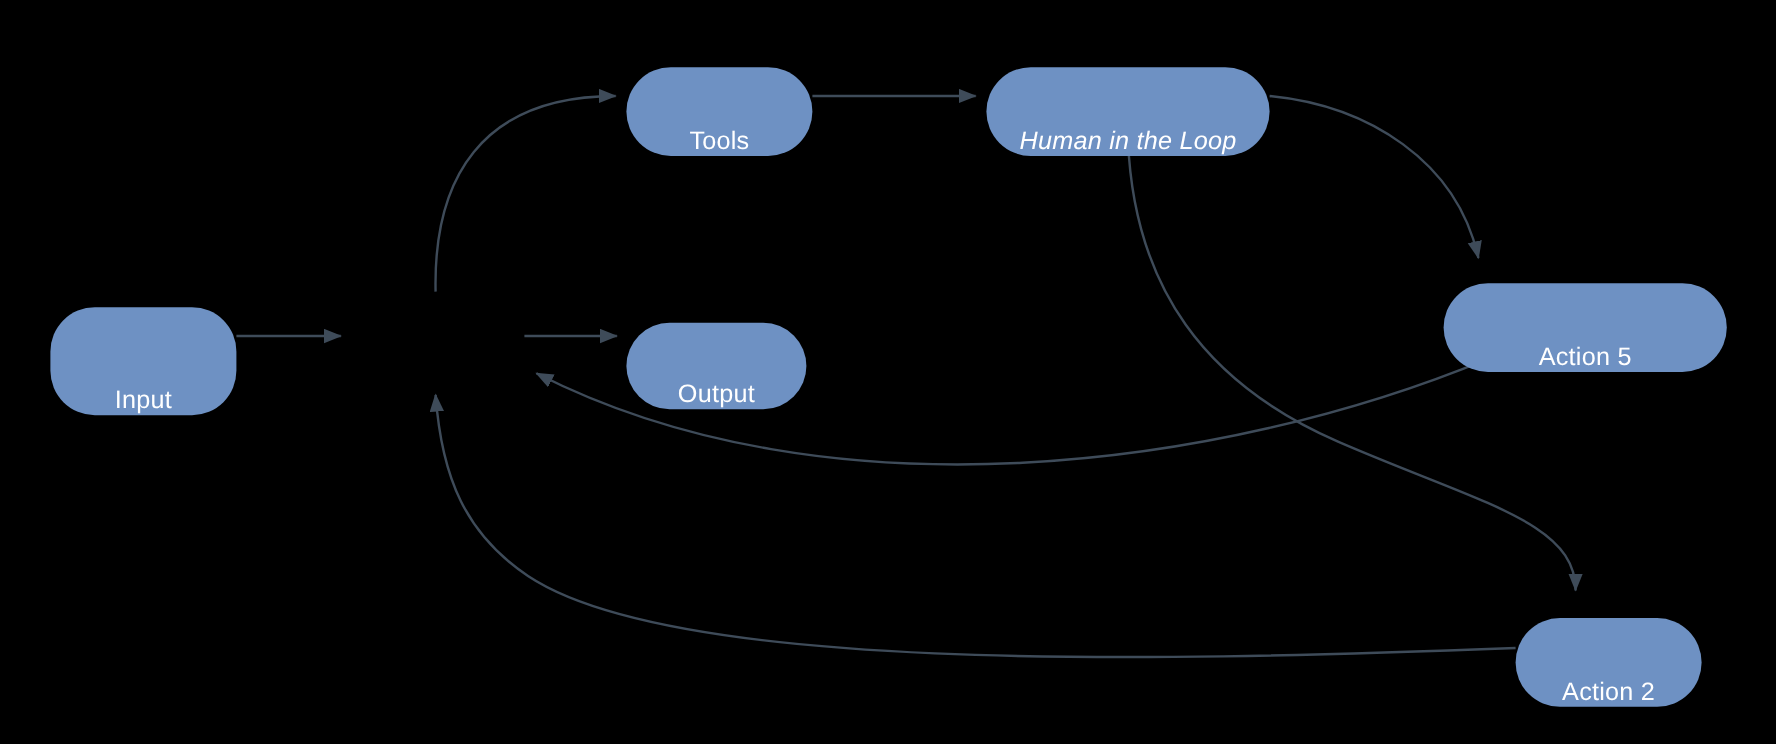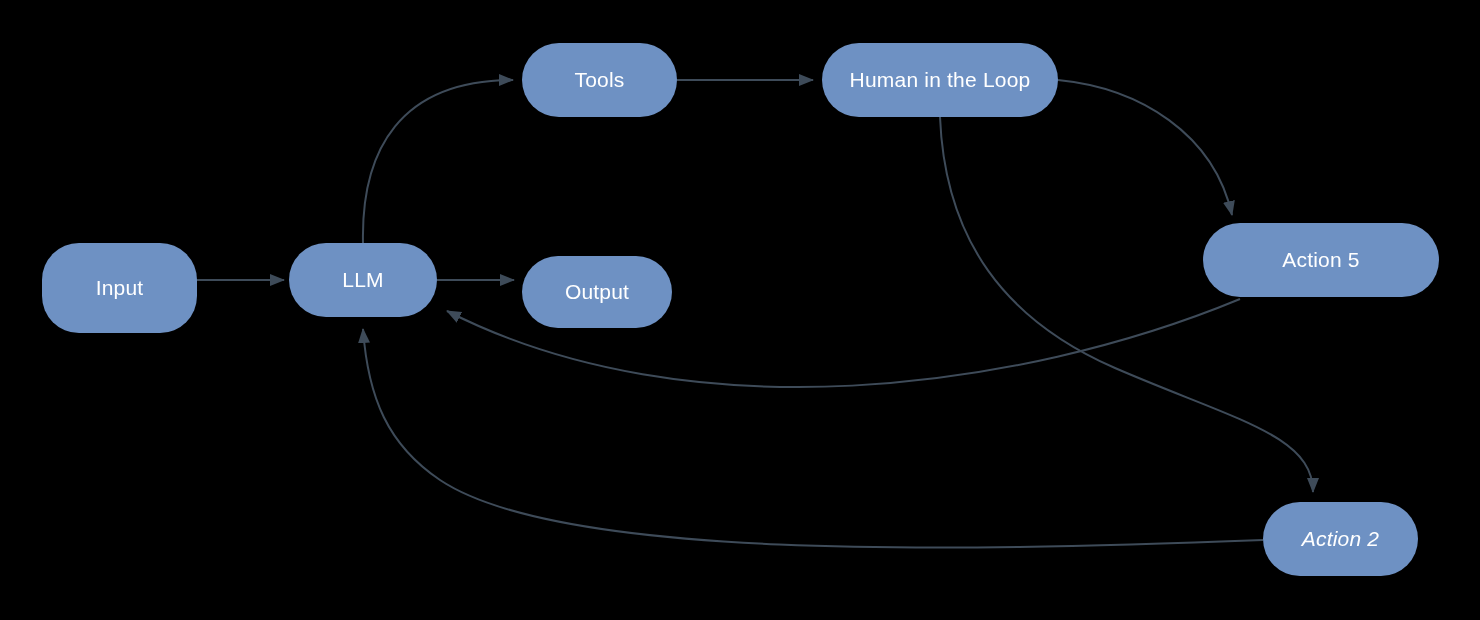--- a/index.html
+++ b/index.html
@@ -29,26 +29,27 @@
     fill: none;
     stroke: var(--edge);
     stroke-width: 2;
   }
   .node {
     position: absolute;
     background: var(--node-fill);
     color: var(--node-text);
     border-radius: 37px;
     display: flex;
-    align-items: center;
+    align-items: flex-end;
     justify-content: center;
     font-size: 21px;
     letter-spacing: 0.2px;
     cursor: default;
     white-space: nowrap;
+    margin-top: 13px;
   }
 </style>
 </head>
 <body>
 
 <div class="canvas">
 
   <svg class="edges" viewBox="0 0 1480 620" xmlns="http://www.w3.org/2000/svg">
     <defs>
       <marker id="arrowhead" markerUnits="userSpaceOnUse" markerWidth="18" markerHeight="14" refX="14" refY="6" orient="auto">
@@ -70,37 +71,34 @@
 
     <path class="edge" d="M 1240 299 C 1020 390 690 435 447 311" marker-end="url(#arrowhead)"></path>
 
     <path class="edge" d="M 1263 540 C 950 552 560 560 440 480 C 388 445 368 398 363 329" marker-end="url(#arrowhead)"></path>
   </svg>
 
   <div class="node" style="left:42px; top:243px; width:155px; height:90px;">
     <span>Input</span>
   </div>
 
-  <div class="node" style="left:289px; top:243px; width:148px; height:74px;">
-    <span>LLM</span>
-  </div>
 
   <div class="node" style="left:522px; top:43px; width:155px; height:74px;">
     <span>Tools</span>
   </div>
 
-  <div class="node" style="left:822px; top:43px; width:236px; height:74px;">
+  <div class="node" style="left:822px; top:43px; width:236px; height:74px;font-style:italic;">
     <span>Human in the Loop</span>
   </div>
 
   <div class="node" style="left:522px; top:256px; width:150px; height:72px;">
     <span>Output</span>
   </div>
 
   <div class="node" style="left:1203px; top:223px; width:236px; height:74px;">
     <span>Action 5</span>
   </div>
 
-  <div class="node" style="left:1263px; top:502px; width:155px; height:74px;font-style:italic;">
+  <div class="node" style="left:1263px; top:502px; width:155px; height:74px;">
     <span>Action 2</span>
   </div>
 
 </div>
 
 </body></html>

